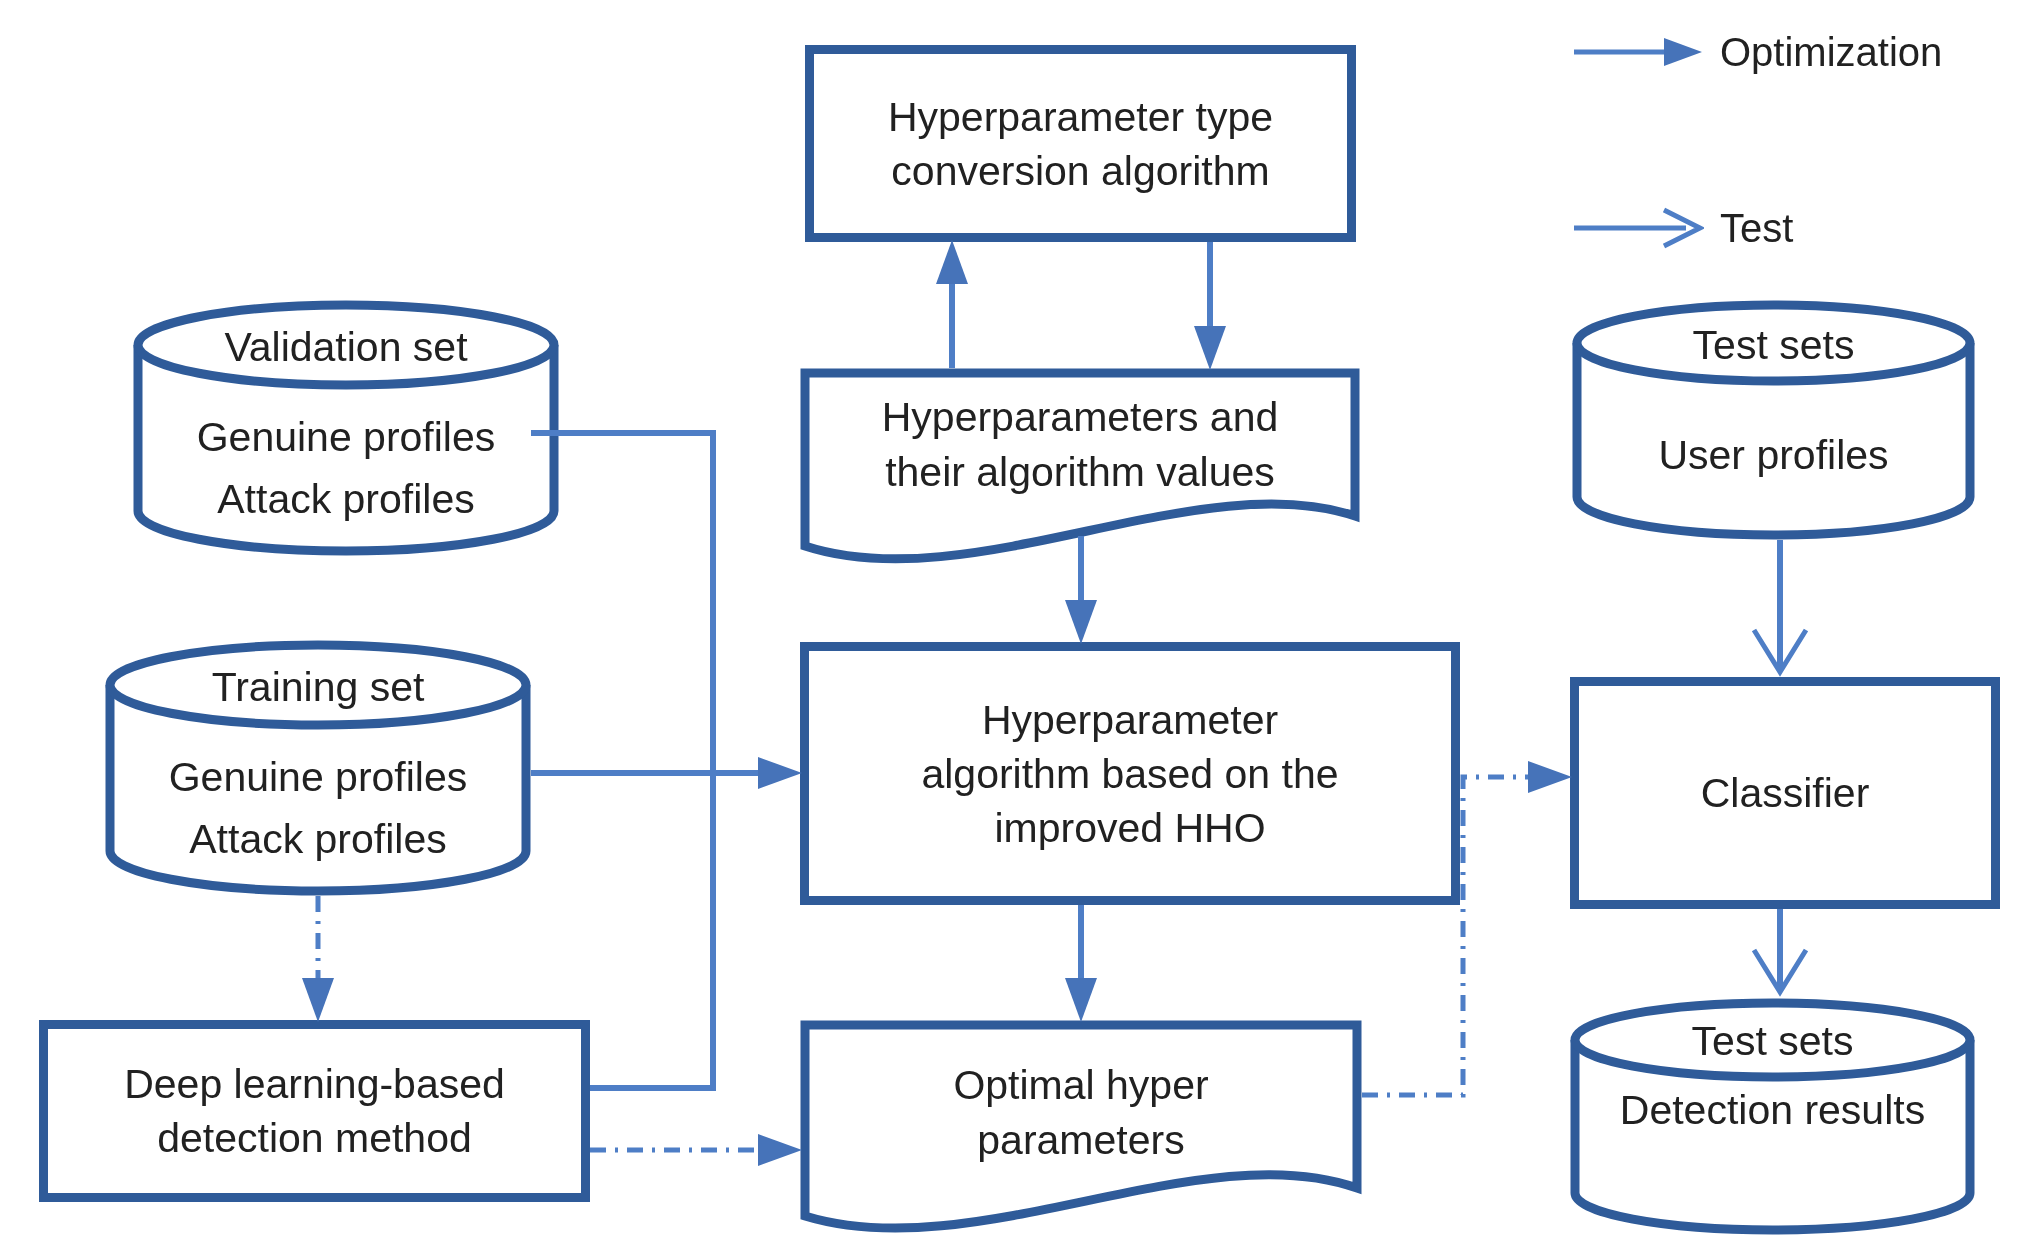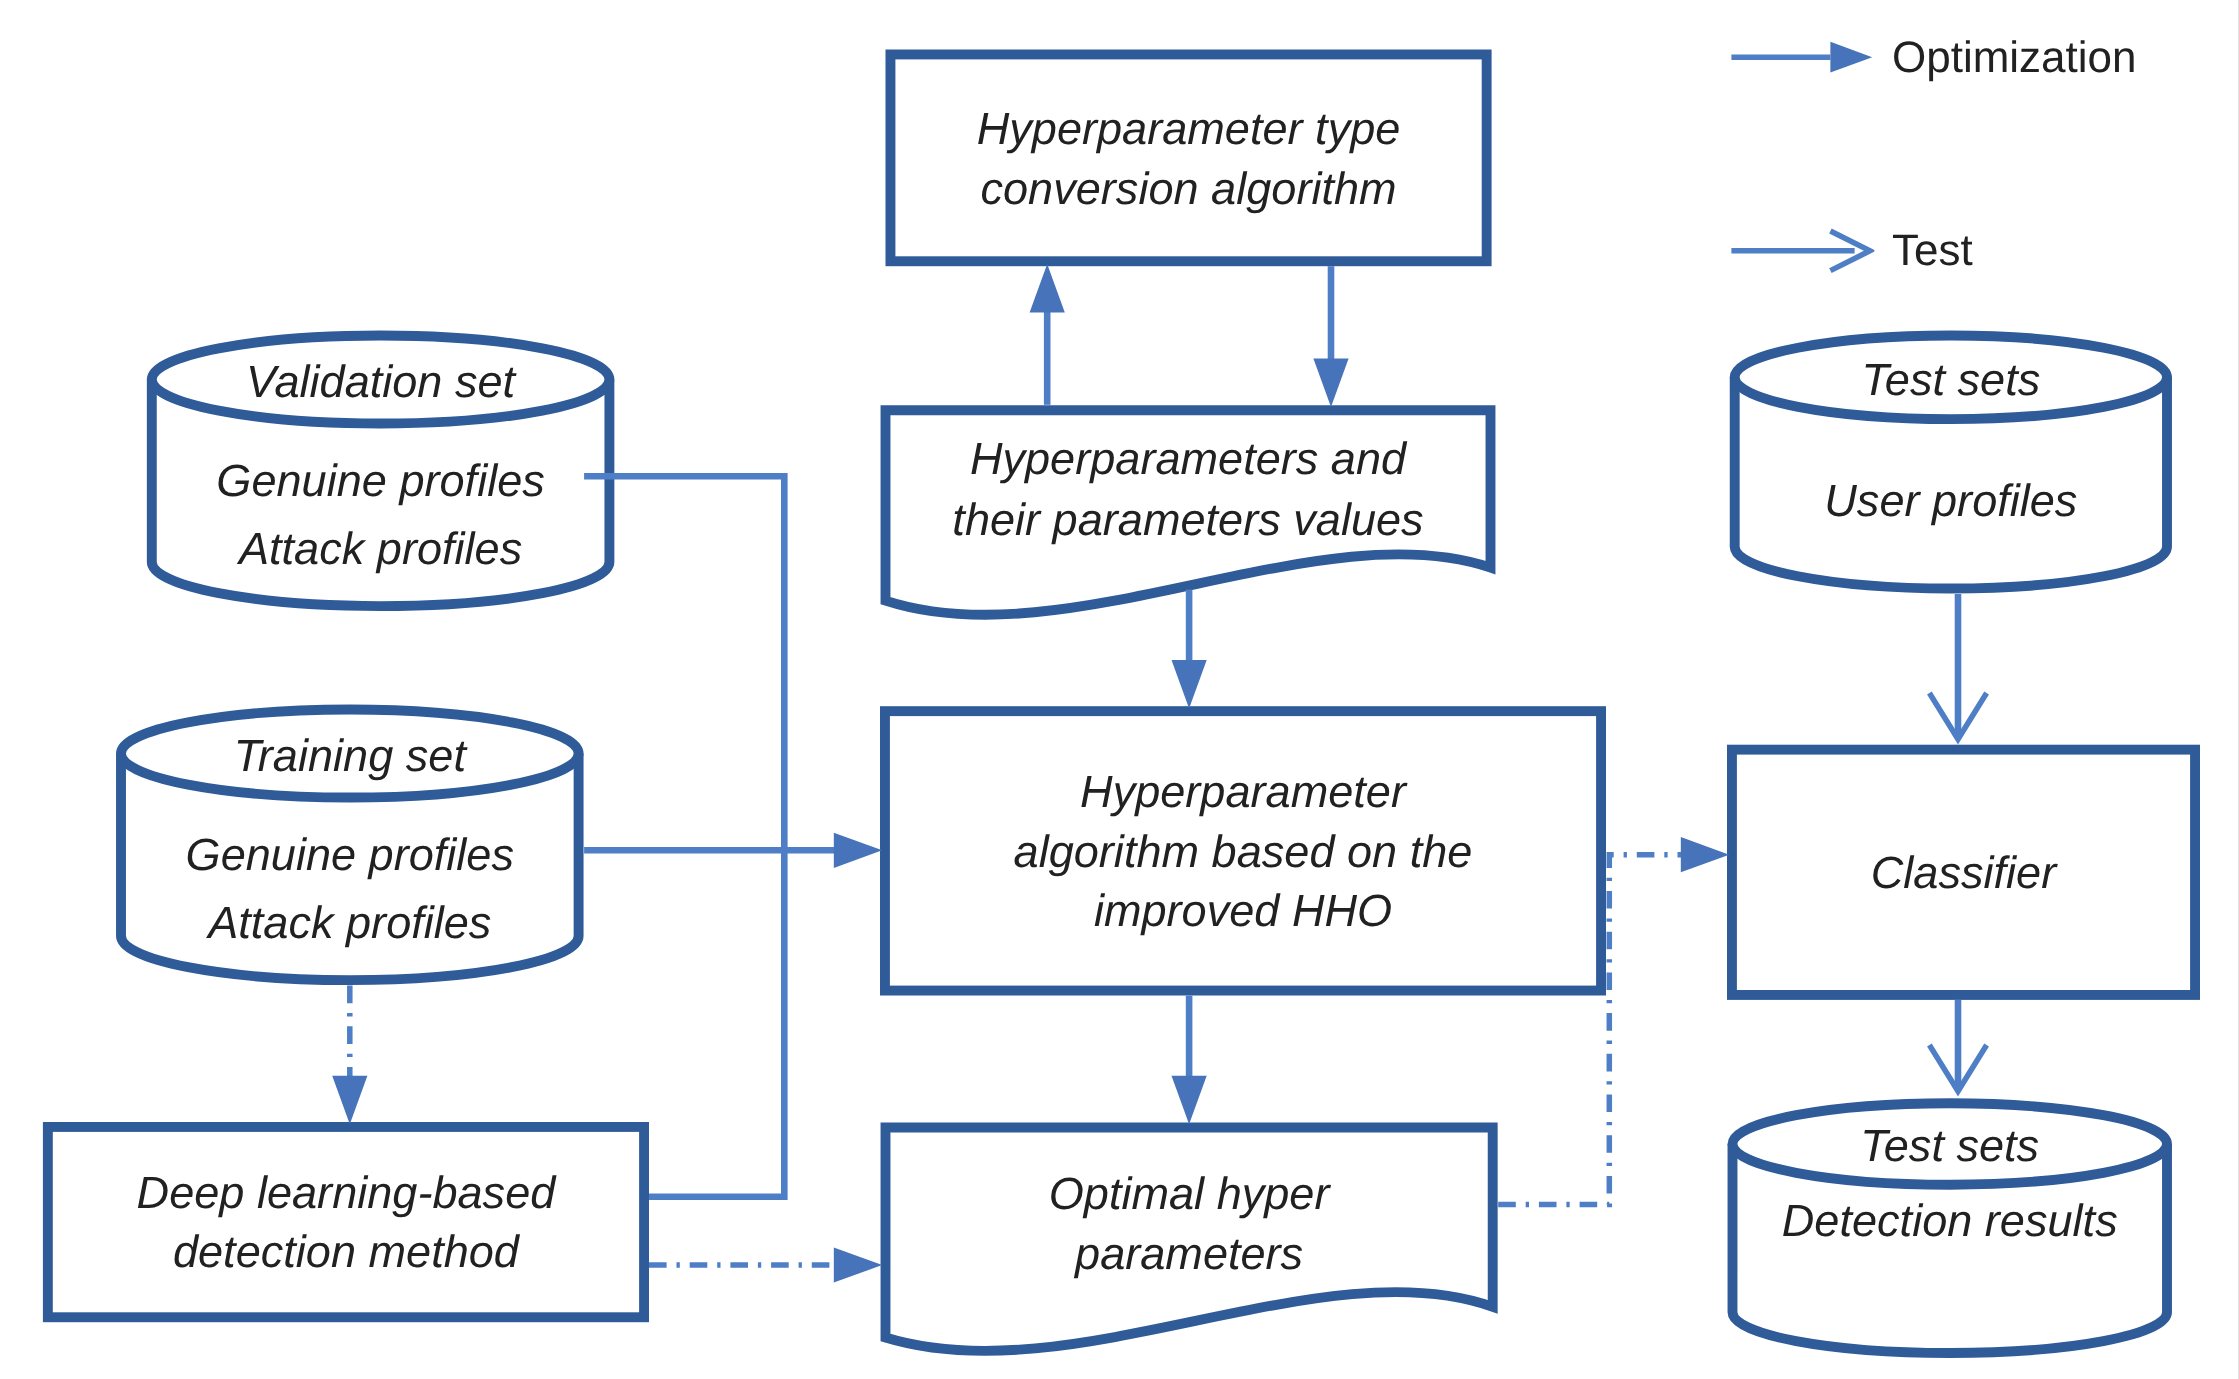--- a/index.html
+++ b/index.html
@@ -9,21 +9,21 @@
     --arrow-head:#4673b9;
     --text-color:#212121;
     --bg:#ffffff;
   }
   *{margin:0;padding:0;box-sizing:border-box;}
   body{background:#888;font-family:"Liberation Sans",sans-serif;}
   .canvas{
     position:relative;width:2035px;height:1254px;background:var(--bg);
     overflow:hidden;color:var(--text-color);
   }
-  .node{position:absolute;font-style:italic;}
+  .node{position:absolute;}
   .box{
     border:9px solid var(--shape-border);background:#fff;
     display:flex;flex-direction:column;align-items:center;justify-content:center;
   }
   .node span.tline{
     display:block;text-align:center;font-size:41px;line-height:54px;
     color:var(--text-color);white-space:nowrap;
   }
   .shape-svg{position:absolute;left:0;top:0;width:100%;height:100%;overflow:visible;}
   .shape-svg path,.shape-svg ellipse{stroke:var(--shape-border);stroke-width:9;fill:#fff;}
@@ -106,21 +106,21 @@
   <div class="node box" style="left:805px;top:45px;width:551px;height:197px">
     <span class="tline">Hyperparameter type</span>
     <span class="tline">conversion algorithm</span>
   </div>
 
   <div class="node doc" style="left:800px;top:368px;width:560px;height:215px">
     <svg class="shape-svg" viewBox="0 0 560 215">
       <path d="M5 5 H555 V148 C400 96 170 232 5 178 Z"></path>
     </svg>
     <span class="tline" style="top:22px">Hyperparameters and</span>
-    <span class="tline" style="top:77px">their parameters values</span>
+    <span class="tline" style="top:77px">their algorithm values</span>
   </div>
 
   <div class="node box" style="left:800px;top:642px;width:660px;height:263px">
     <span class="tline">Hyperparameter</span>
     <span class="tline">algorithm based on the</span>
     <span class="tline">improved HHO</span>
   </div>
 
   <div class="node doc" style="left:800px;top:1020px;width:562px;height:232px">
     <svg class="shape-svg" viewBox="0 0 562 232">

